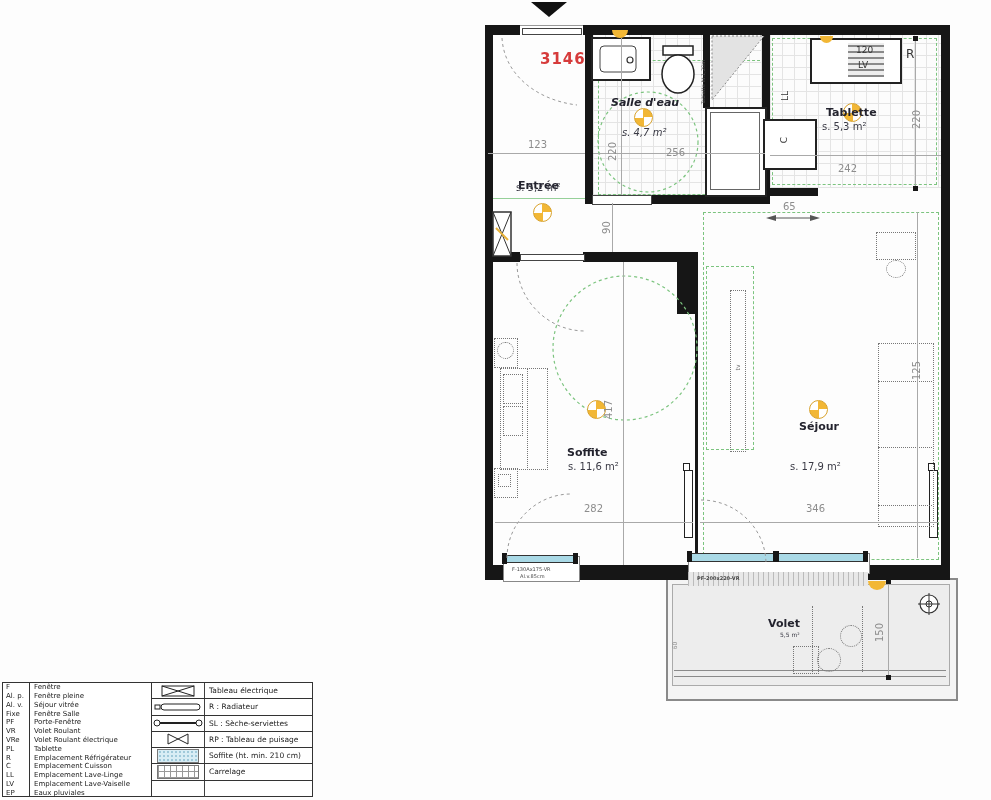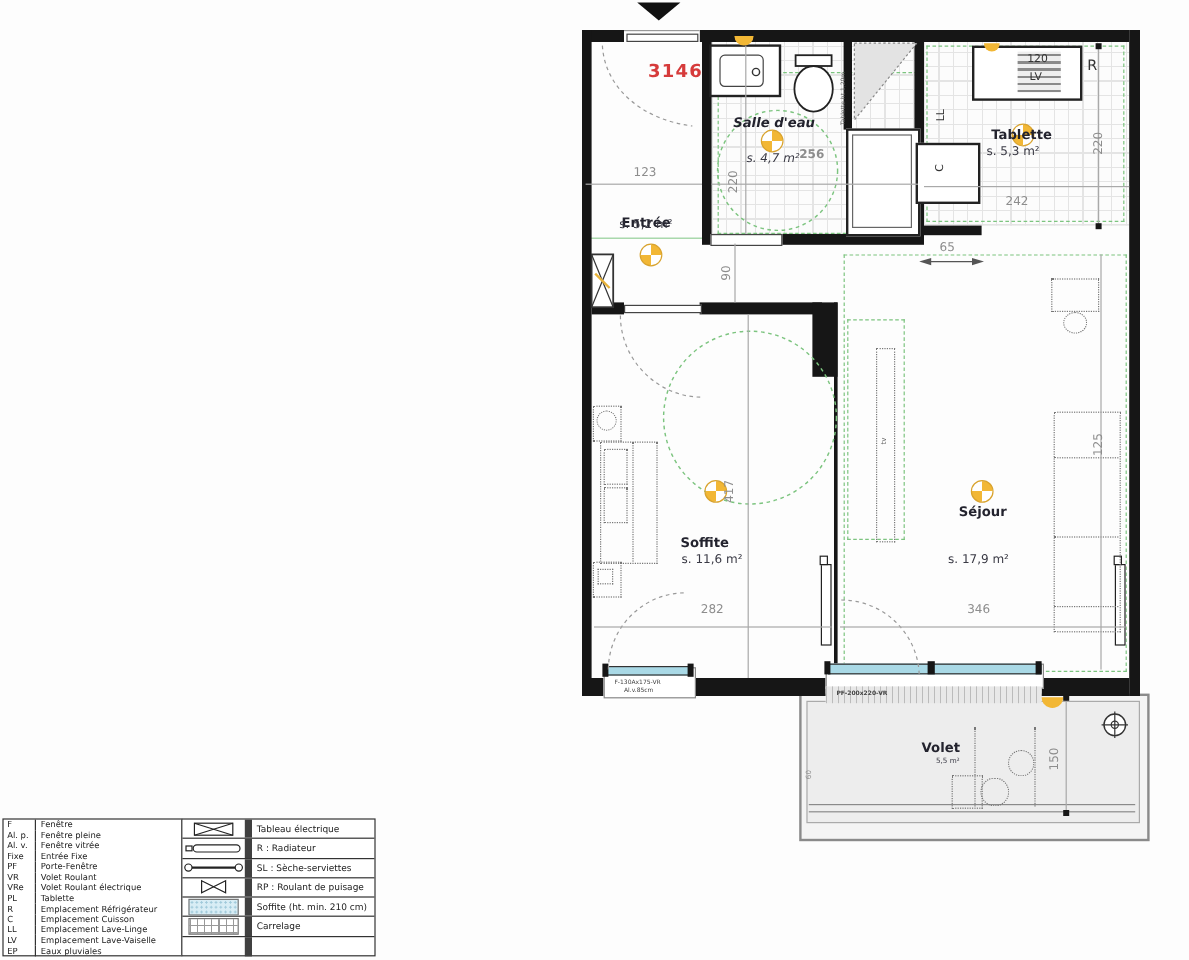--- a/index.html
+++ b/index.html
@@ -37,21 +37,21 @@
   .dwhatch{position:absolute;background:repeating-linear-gradient(0deg,#8a8a8a 0 2px,#eee 2px 6px);}
   .radiator{position:absolute;background:#fff;border:1px solid #222;}
   .leg-table{position:absolute;border:1px solid #333;background:#fff;box-sizing:border-box;}
   .leg-rowA{display:flex;height:8.78px;align-items:center;font-size:7px;color:#222;}
   .leg-abbr{width:26px;padding-left:3px;box-sizing:border-box;flex:none;}
   .leg-lab{border-left:1px solid #333;padding-left:4px;flex:1;height:100%;display:flex;align-items:center;}
   .leg-rowB{display:flex;height:16.28px;align-items:center;font-size:7.5px;color:#222;
             border-bottom:1px solid #333;box-sizing:border-box;}
   .leg-rowB:last-child{border-bottom:none;}
   .leg-sym{width:52px;flex:none;display:flex;justify-content:center;align-items:center;height:100%;}
-  .leg-labB{border-left:6px solid #404040;padding-left:4px;flex:1;height:100%;display:flex;align-items:center;}
+  .leg-labB{border-left:1px solid #404040;padding-left:4px;flex:1;height:100%;display:flex;align-items:center;}
   .soffite-sw{width:40px;height:12px;background-color:#d8edf5;
               background-image:radial-gradient(circle,#9fc9da 0.8px,transparent 0.9px);background-size:4px 4px;
               border:1px solid #777;}
   .carrelage-sw{width:40px;height:12px;background-color:#fff;
               background-image:repeating-linear-gradient(0deg,#999 0 1px,transparent 1px 6px),
                                repeating-linear-gradient(90deg,#999 0 1px,transparent 1px 6px);
               border:1px solid #777;}
   svg{display:block;}
 </style>
 </head>
@@ -237,21 +237,21 @@
   <div class="room-name" style="left:826px;top:106px;">Tablette</div>
   <div class="room-area" style="left:822px;top:121px;">s. 5,3 m²</div>
   <div class="room-name" style="left:567px;top:446px;">Soffite</div>
   <div class="room-area" style="left:568px;top:461px;">s. 11,6 m²</div>
   <div class="room-name" style="left:799px;top:420px;">Séjour</div>
   <div class="room-area" style="left:790px;top:461px;">s. 17,9 m²</div>
   <div class="room-name" style="left:768px;top:617px;">Volet</div>
   <div class="room-area" style="left:780px;top:631px;font-size:6px;">5,5 m²</div>
 
   <div class="dim" style="left:528px;top:139px;">123</div>
-  <div class="dim" style="left:666px;top:124px;font-weight:bold;">256</div>
+  <div class="dim" style="left:666px;top:147px;">256</div>
   <div class="vdim" style="left:597px;top:146px;">220</div>
   <div class="dim" style="left:838px;top:163px;">242</div>
   <div class="vdim" style="left:901px;top:114px;">220</div>
   <div class="dim" style="left:783px;top:201px;">65</div>
   <div class="vdim" style="left:591px;top:222px;">90</div>
   <div class="vdim" style="left:593px;top:404px;">417</div>
   <div class="dim" style="left:584px;top:503px;">282</div>
   <div class="dim" style="left:806px;top:503px;">346</div>
   <div class="vdim" style="left:901px;top:365px;">125</div>
   <div class="vdim" style="left:864px;top:627px;">150</div>
@@ -269,25 +269,25 @@
     <div class="leg-rowA">
         <span class="leg-abbr">F</span>
         <span class="leg-lab">Fenêtre</span>
       </div>
     <div class="leg-rowA">
         <span class="leg-abbr">Al. p.</span>
         <span class="leg-lab">Fenêtre pleine</span>
       </div>
     <div class="leg-rowA">
         <span class="leg-abbr">Al. v.</span>
-        <span class="leg-lab">Fenêtre vitrée</span>
+        <span class="leg-lab">Séjour vitrée</span>
       </div>
     <div class="leg-rowA">
         <span class="leg-abbr">Fixe</span>
-        <span class="leg-lab">Entrée Fixe</span>
+        <span class="leg-lab">Fenêtre Salle</span>
       </div>
     <div class="leg-rowA">
         <span class="leg-abbr">PF</span>
         <span class="leg-lab">Porte-Fenêtre</span>
       </div>
     <div class="leg-rowA">
         <span class="leg-abbr">VR</span>
         <span class="leg-lab">Volet Roulant</span>
       </div>
     <div class="leg-rowA">
@@ -350,21 +350,21 @@
       </span>
       <span class="leg-labB">SL : Sèche-serviettes</span>
     </div>
     <div class="leg-rowB">
       <span class="leg-sym">
         <svg width="24" height="14">
             <path d="M2,2 L12,7 L2,12 Z" fill="#fff" stroke="#222"></path>
             <path d="M22,2 L12,7 L22,12 Z" fill="#fff" stroke="#222"></path>
           </svg>
       </span>
-      <span class="leg-labB">RP : Roulant de puisage</span>
+      <span class="leg-labB">RP : Tableau de puisage</span>
     </div>
     <div class="leg-rowB">
       <span class="leg-sym">
           <span class="soffite-sw"></span>
         </span>
       <span class="leg-labB">Soffite (ht. min. 210 cm)</span>
     </div>
     <div class="leg-rowB">
       <span class="leg-sym">
           <span class="carrelage-sw"></span>

